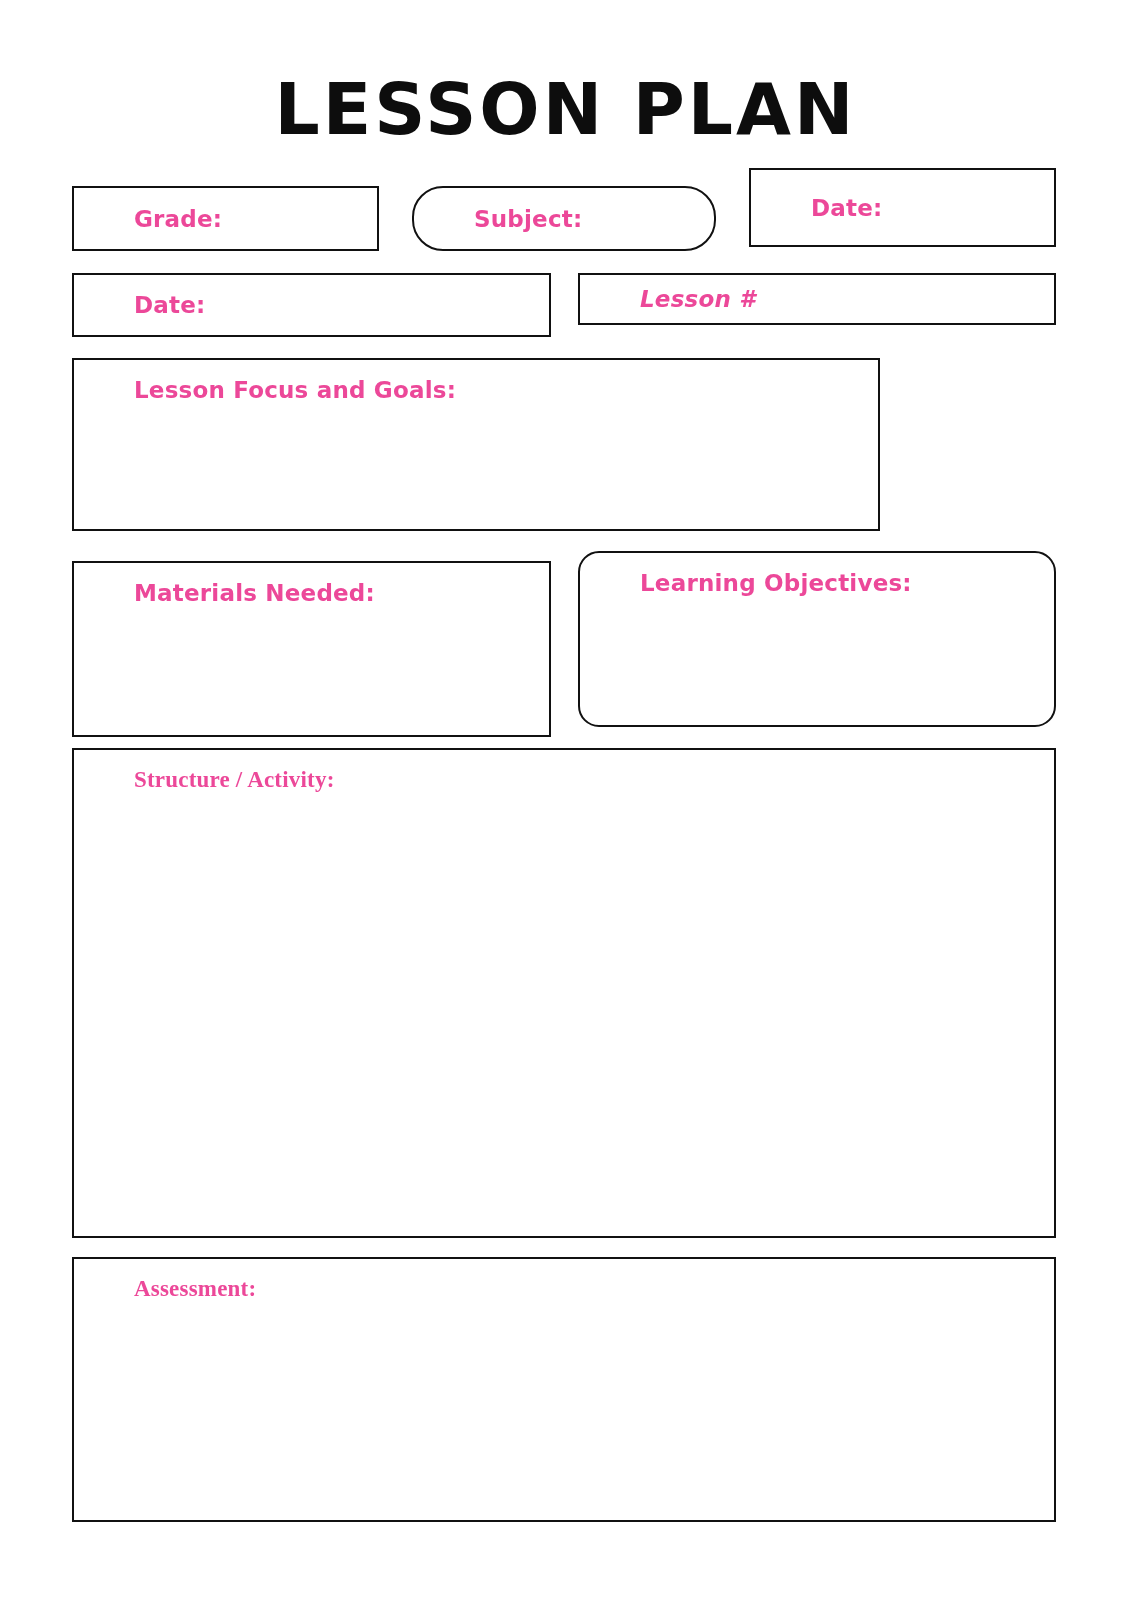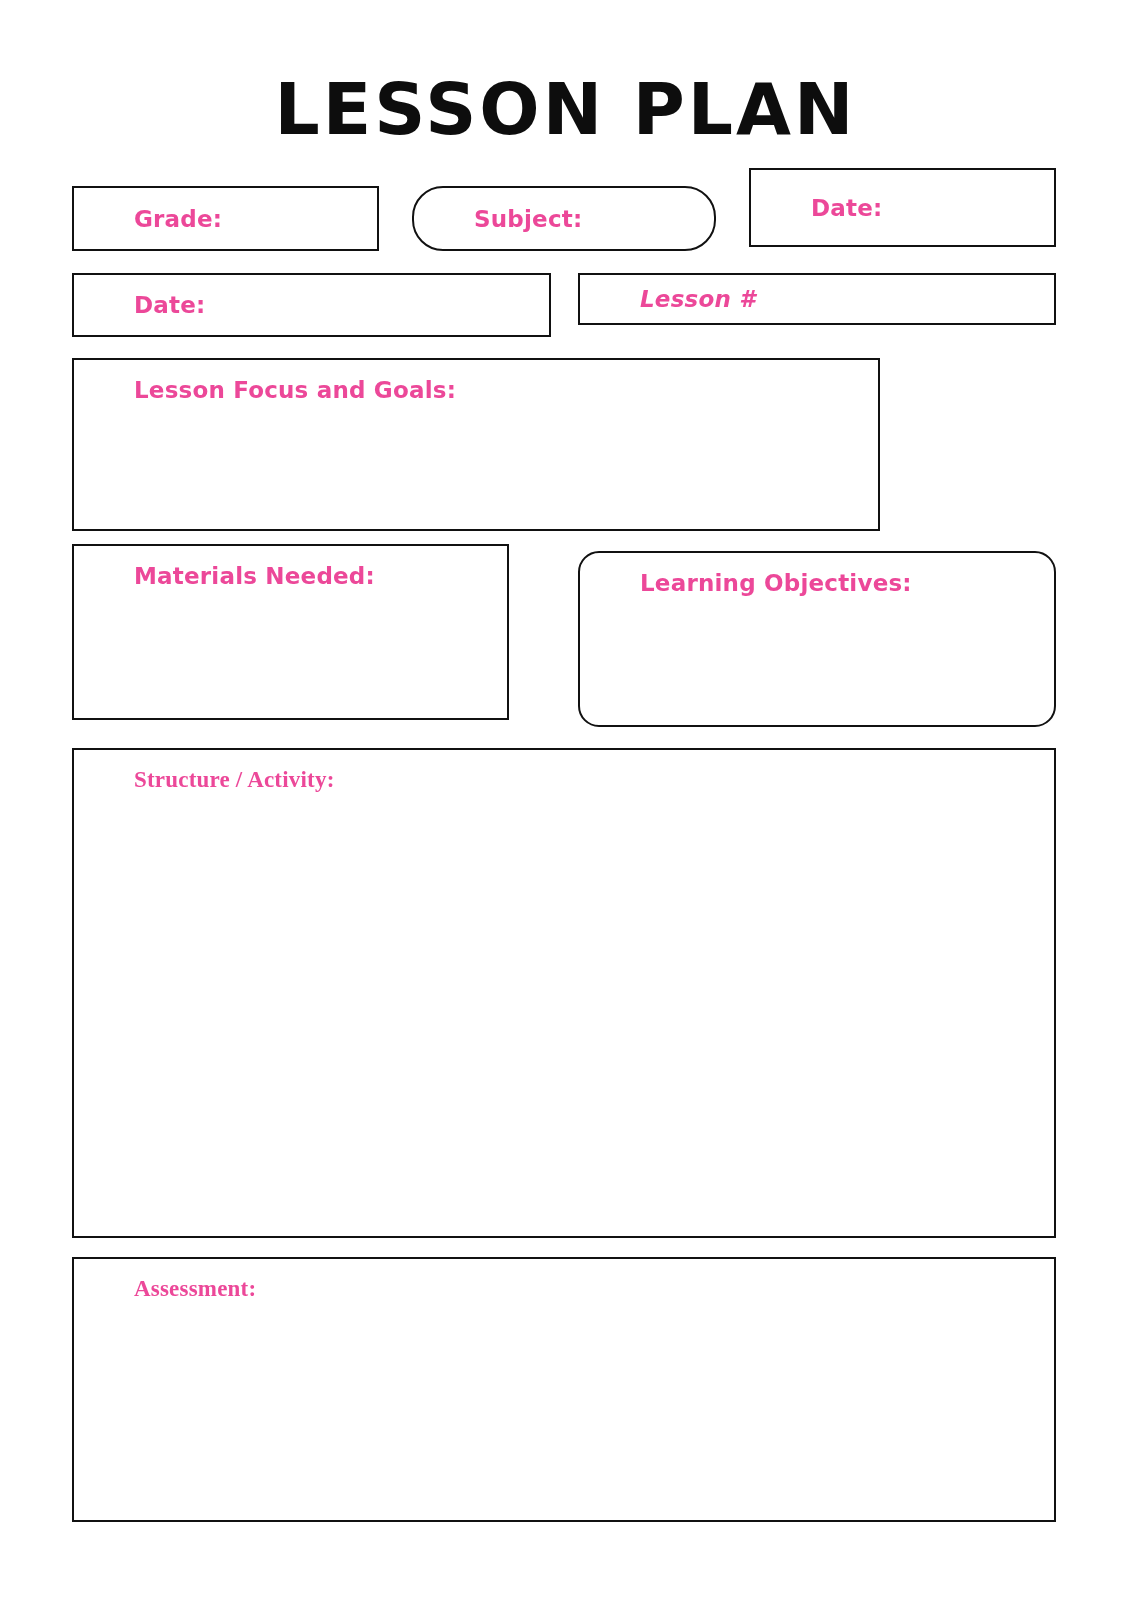--- a/index.html
+++ b/index.html
@@ -99,21 +99,21 @@
   <div class="box inline" style="left:578px; top:273px; width:478px; height:52px;font-style:italic;">
     <span class="label">Lesson #</span>
     <span class="value"></span>
   </div>
 
   <div class="box block" style="left:72px; top:358px; width:808px; height:173px;">
     <span class="label">Lesson Focus and Goals:</span>
     <span class="value"></span>
   </div>
 
-  <div class="box block" style="left:72px; top:544px; width:437px; height:176px;">
+  <div class="box block" style="left:72px; top:561px; width:479px; height:176px;">
     <span class="label">Materials Needed:</span>
     <span class="value"></span>
   </div>
 
   <div class="box block" style="left:578px; top:551px; width:478px; height:176px;border-radius:21px;">
     <span class="label">Learning Objectives:</span>
     <span class="value"></span>
   </div>
 
   <div class="box block" style="left:72px; top:748px; width:984px; height:490px;font-family:Liberation Serif, serif;">

